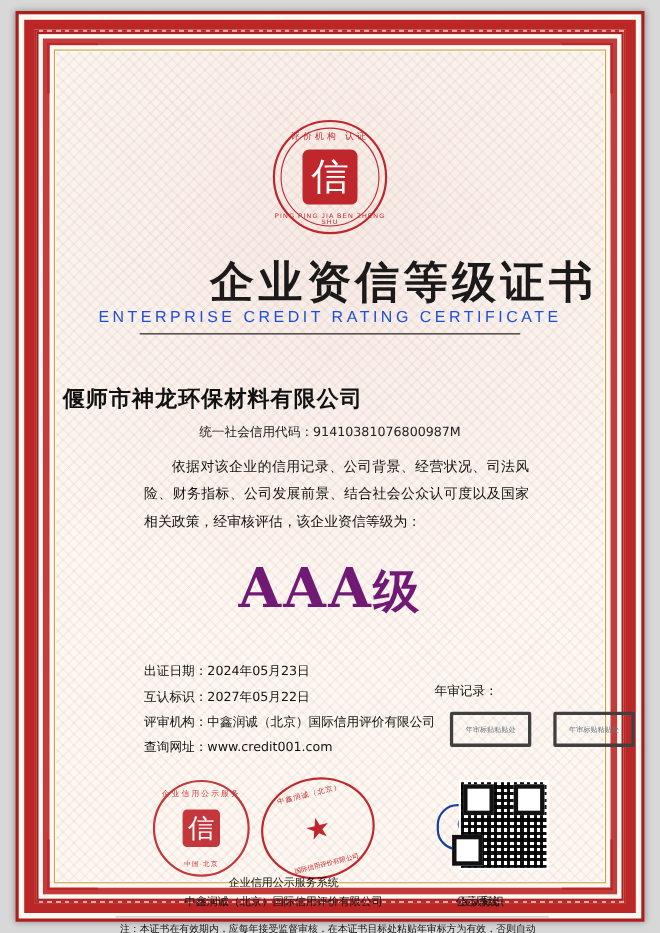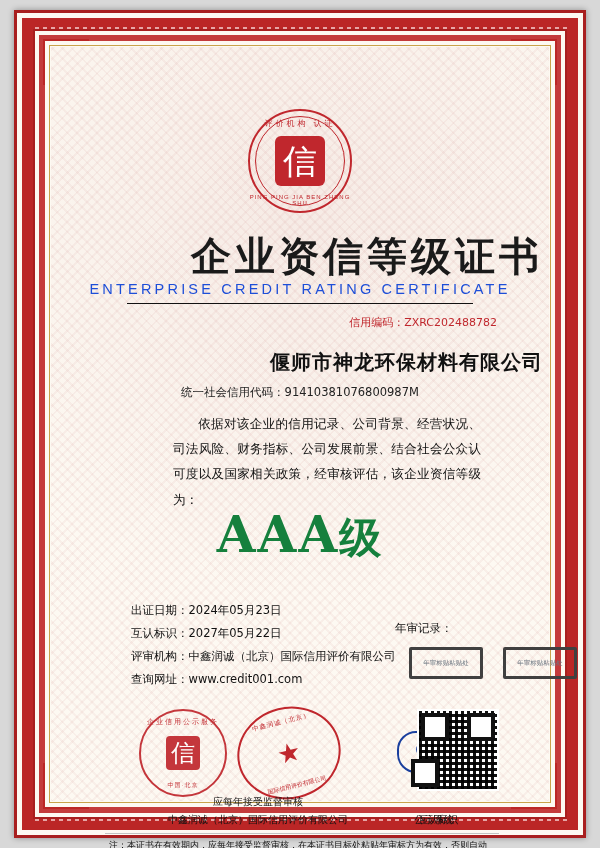--- a/index.html
+++ b/index.html
@@ -101,39 +101,38 @@
   }
   .title-rule{
     position:absolute;left:70px;right:70px;top:250px;height:1px;background:#111;
   }
   .cred-no{
     position:absolute;right:46px;top:262px;
     font-size:11px;color:#c0272d;
     font-family:"DejaVu Sans", sans-serif;
   }
   .company{
-    position:absolute;left:0;right:0;top:296px;text-align:right;
+    position:absolute;left:0;right:0;top:296px;text-align:left;
     font-size:20px;font-weight:bold;color:#111;letter-spacing:1px;
     font-family:"DejaVu Sans", sans-serif;
   }
   .uscc{
     position:absolute;left:0;right:0;top:332px;text-align:center;
     font-size:11.5px;color:#222;
     font-family:"DejaVu Sans", sans-serif;
   }
   .body-text{
     position:absolute;left:74px;right:62px;top:358px;
     font-size:12.6px;line-height:2.0;color:#111;text-align:justify;
     text-indent:2em;
     font-family:"DejaVu Sans", sans-serif;
-    margin-left:42px;
   }
   .grade{
     position:absolute;left:0;right:0;top:452px;text-align:center;
-    color:#15803d;font-weight:bold;
+    color:#701a75;font-weight:bold;
     font-size:50px;letter-spacing:2px;
     font-family:"DejaVu Serif", serif;
   }
   .grade .cn{font-family:"DejaVu Sans", sans-serif;font-size:42px;}
 
   .fields{
     position:absolute;left:74px;top:546px;
     font-size:11.5px;line-height:2.0;color:#111;
     font-family:"DejaVu Sans", sans-serif;
   }
@@ -250,23 +249,20 @@
       <div class="mid"></div>
       <div class="toptext">评价机构 认证</div>
       <div class="core">信</div>
       <div class="bottomtext">PING PING JIA BEN ZHENG SHU</div>
     </div>
 
     <div class="title-cn">企业资信等级证书</div>
     <div class="title-en">ENTERPRISE CREDIT RATING CERTIFICATE</div>
     <div class="title-rule"></div>
 
-    <div class="cred-no">
-      <span>信用编码：</span><span>ZXRC202488782</span>
-    </div>
 
     <div class="company">偃师市神龙环保材料有限公司</div>
     <div class="uscc">统一社会信用代码：91410381076800987M</div>
 
     <div class="body-text">依据对该企业的信用记录、公司背景、经营状况、司法风险、财务指标、公司发展前景、结合社会公众认可度以及国家相关政策，经审核评估，该企业资信等级为：</div>
 
     <div class="grade">
       <span>AAA</span><span class="cn">级</span>
     </div>
 
@@ -301,21 +297,21 @@
         <div class="star">★</div>
         <div class="ov-bot">国际信用评价有限公司</div>
       </div>
 
       <div class="mutual">C-ZX</div>
 
       <div class="qr">
           <div class="qr-b"></div>
         </div>
 
-      <div class="caption cap1">应每年接受监督审核</div>
+      <div class="caption cap1">企业信用公示服务系统</div>
       <div class="caption cap2">中鑫润诚（北京）国际信用评价有限公司</div>
       <div class="caption cap3">互认标识</div>
       <div class="caption cap4">公示系统</div>
     </div>
 
     <div class="foot-rule"></div>
     <div class="footnote">注：本证书在有效期内，应每年接受监督审核，在本证书目标处粘贴年审标方为有效，否则自动失效。</div>
   </div>
 </div>
 

